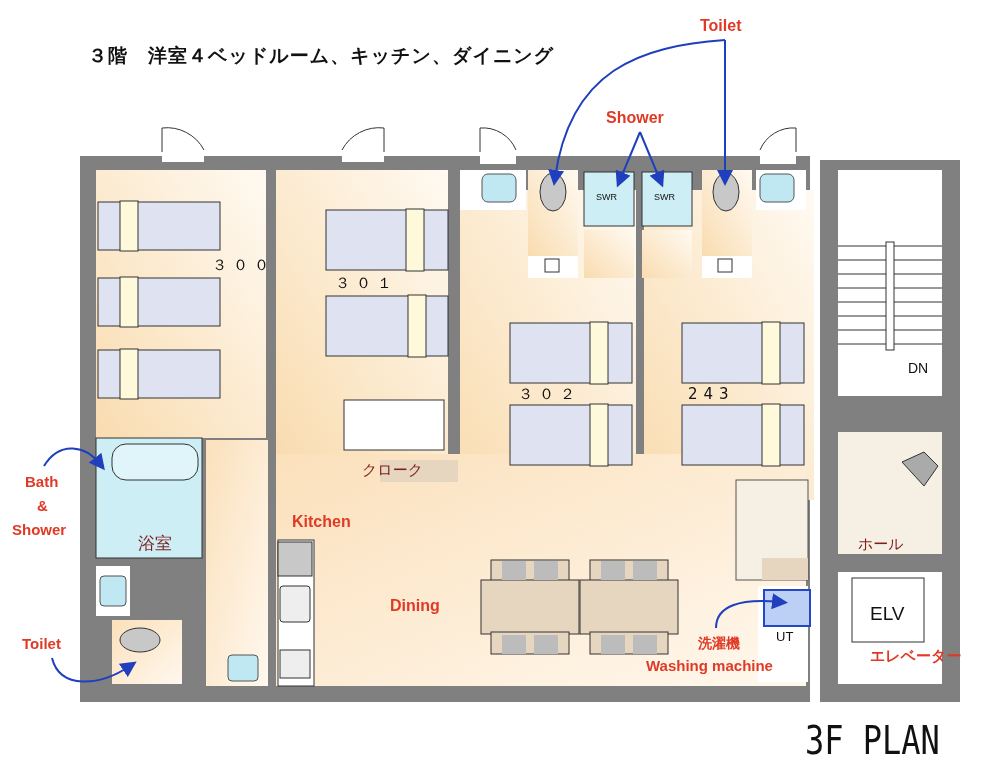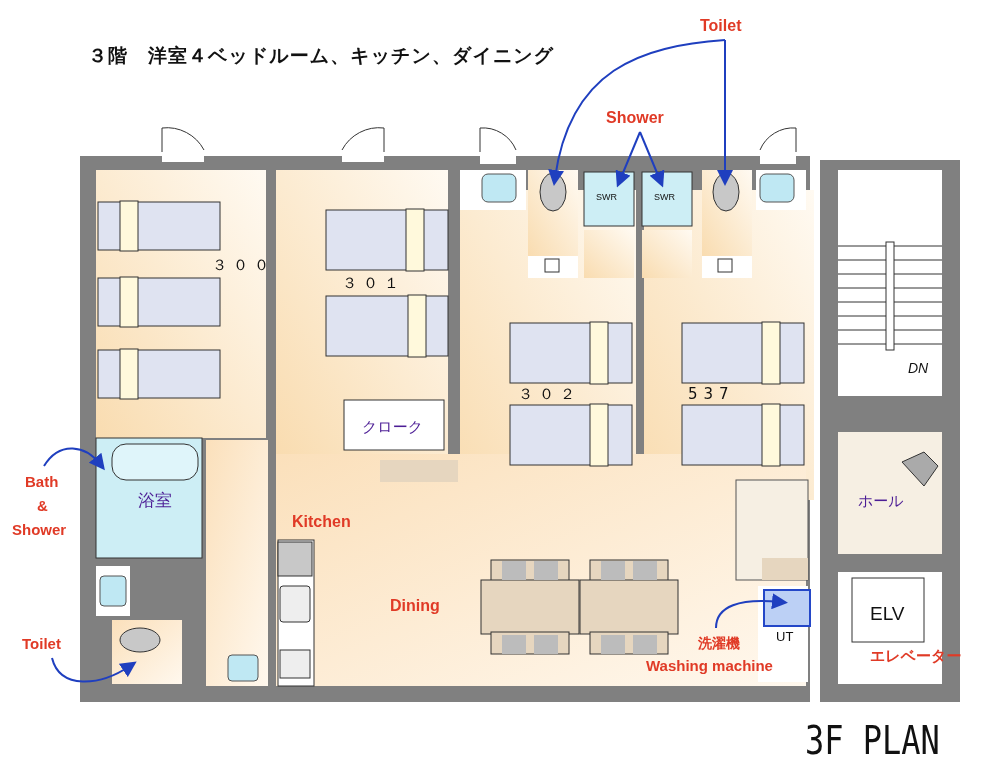--- a/index.html
+++ b/index.html
@@ -2,21 +2,21 @@
 <html><head>
 <meta charset="utf-8">
 <style>
   html,body{margin:0;padding:0;background:#fff;}
   body{width:1000px;height:776px;position:relative;overflow:hidden;font-family:"DejaVu Sans",sans-serif;}
   svg{position:absolute;left:0;top:0;}
   .lbl{position:absolute;white-space:nowrap;line-height:1;font-family:Liberation Serif, serif;}
   .title{left:88px;top:46px;font-size:19px;font-weight:bold;color:#111;letter-spacing:1px;}
   .red{color:#e03a26;font-weight:bold;font-family:"Liberation Sans",sans-serif;}
   .room{font-size:15px;color:#111;letter-spacing:6px;font-family:"DejaVu Sans",sans-serif;}
-  .jp{font-size:15px;color:#4c1d95;}
+  .jp{font-size:15px;color:#7f1d1d;margin-top:43px;}
   .plan{font-family:"DejaVu Sans Mono",monospace;font-size:32px;color:#111;left:805px;top:722px;transform:scaleY(1.2);transform-origin:left top;}
   .small{font-size:13px;color:#111;font-family:"Liberation Sans",sans-serif;}
 </style>
 </head>
 <body>
 
 <svg width="1000" height="776" viewBox="0 0 1000 776">
   <defs>
     <linearGradient id="fl" x1="0" y1="1" x2="1" y2="0">
       <stop offset="0" stop-color="#f9dcb0"></stop>
@@ -173,26 +173,26 @@
 <div class="lbl red" style="left:25px;top:474px;font-size:15px;">Bath</div>
 <div class="lbl red" style="left:37px;top:498px;font-size:15px;">&amp;</div>
 <div class="lbl red" style="left:12px;top:522px;font-size:15px;">Shower</div>
 <div class="lbl red" style="left:22px;top:636px;font-size:15px;">Toilet</div>
 <div class="lbl red" style="left:292px;top:514px;font-size:16px;">Kitchen</div>
 <div class="lbl red" style="left:390px;top:598px;font-size:16px;">Dining</div>
 <div class="lbl red" style="left:698px;top:636px;font-size:14px;">洗濯機</div>
 <div class="lbl red" style="left:646px;top:658px;font-size:15px;text-align:right;">Washing machine</div>
 
 <div class="lbl room" style="left:212px;top:258px;">３００</div>
-<div class="lbl room" style="left:342px;top:276px;">３０１</div>
+<div class="lbl room" style="left:335px;top:276px;">３０１</div>
 <div class="lbl room" style="left:518px;top:387px;">３０２</div>
-<div class="lbl room" style="left:688px;top:387px;">537</div>
+<div class="lbl room" style="left:688px;top:387px;">243</div>
 <div class="lbl jp" style="left:362px;top:420px;">クローク</div>
 <div class="lbl jp" style="left:138px;top:492px;font-size:17px;">浴室</div>
 <div class="lbl jp" style="left:858px;top:494px;">ホール</div>
 <div class="lbl small" style="left:870px;top:604px;font-size:19px;">ELV</div>
 <div class="lbl red" style="left:838px;top:648px;font-size:15px;margin-left:32px;">エレベーター</div>
 <div class="lbl small" style="left:776px;top:630px;">UT</div>
-<div class="lbl small" style="left:908px;top:361px;font-size:14px;font-style:italic;">DN</div>
+<div class="lbl small" style="left:908px;top:361px;font-size:14px;">DN</div>
 <div class="lbl small" style="left:596px;top:193px;font-size:9px;">SWR</div>
 <div class="lbl small" style="left:654px;top:193px;font-size:9px;">SWR</div>
 
 <div class="lbl plan">3F PLAN</div>
 
 </body></html>

